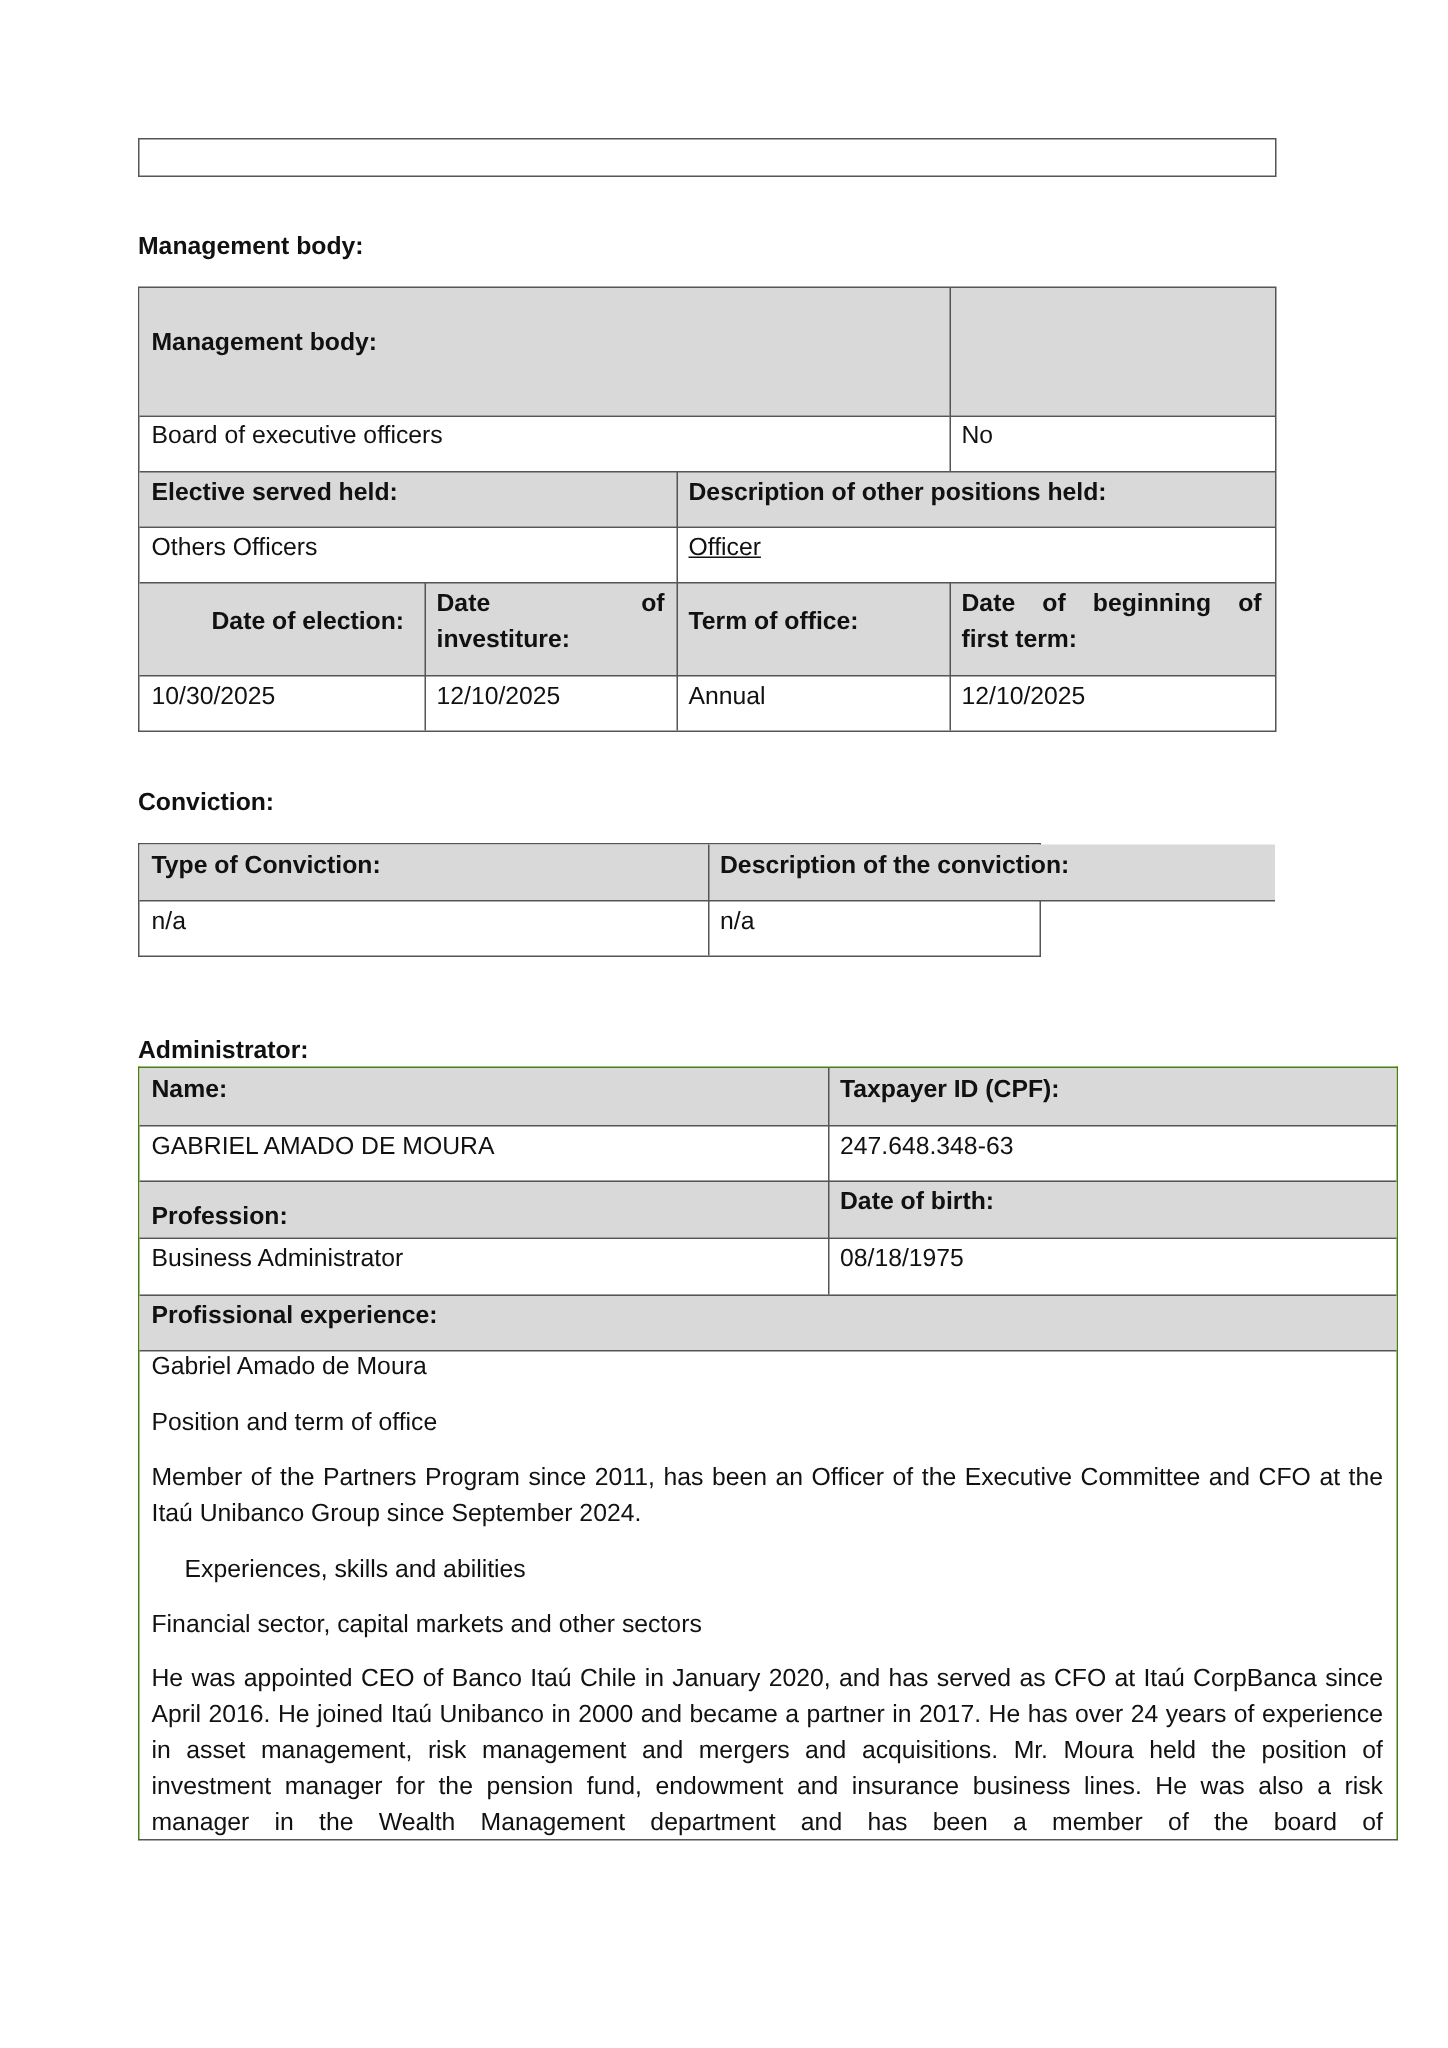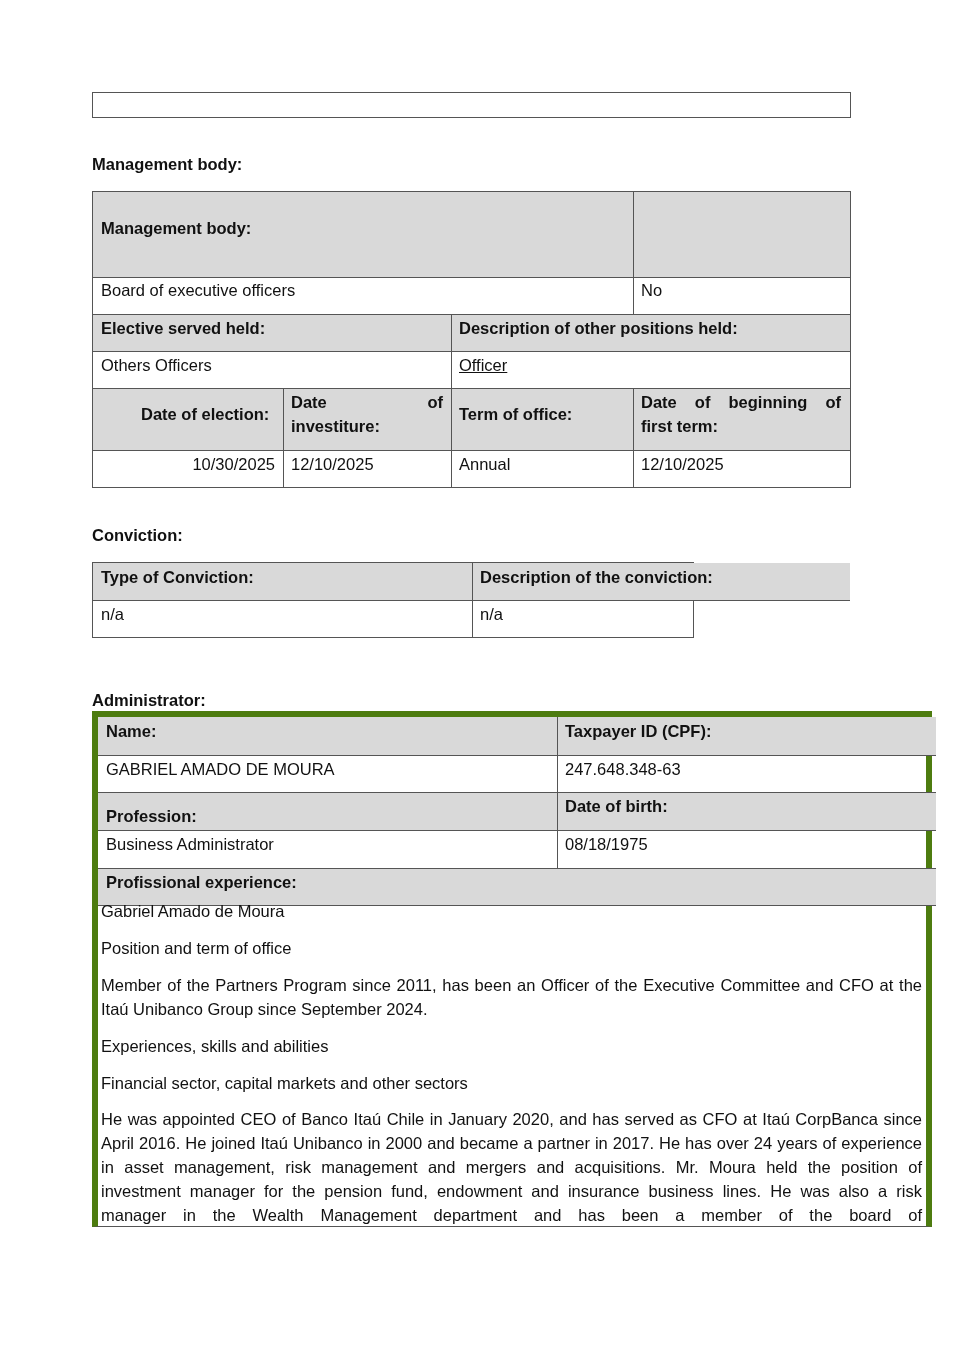--- a/index.html
+++ b/index.html
@@ -44,21 +44,21 @@
   <div class="cell" style="left:190px; top:196px; width:168px; font-weight:bold;">
     <div class="justify">Date of</div>
     <div>investiture:</div>
   </div>
   <div class="cell" style="left:358px; top:208px; width:182px; font-weight:bold;">Term of office:</div>
   <div class="cell" style="left:540px; top:196px; width:217px; font-weight:bold; padding-right:9px;">
     <div class="justify">Date of beginning of</div>
     <div>first term:</div>
   </div>
 
-  <div class="cell" style="left:0; top:258px; width:190px;text-align:right;">10/30/2025</div>
+  <div class="cell" style="left:0; top:258px; width:190px;">10/30/2025</div>
   <div class="cell" style="left:190px; top:258px; width:168px;">12/10/2025</div>
   <div class="cell" style="left:358px; top:258px; width:182px;">Annual</div>
   <div class="cell" style="left:540px; top:258px; width:217px;">12/10/2025</div>
 
   <div class="hl" style="left:0; top:85px; width:757px;"></div>
   <div class="hl" style="left:0; top:122px; width:757px;"></div>
   <div class="hl" style="left:0; top:159px; width:757px;"></div>
   <div class="hl" style="left:0; top:196px; width:757px;"></div>
   <div class="hl" style="left:0; top:258px; width:757px;"></div>
   <div class="vl" style="left:540px; top:0; height:122px;"></div>
@@ -74,21 +74,21 @@
   <div class="cell" style="left:0; top:0; width:379px; font-weight:bold;">Type of Conviction:</div>
   <div class="cell" style="left:379px; top:0; width:378px; font-weight:bold;">Description of the conviction:</div>
   <div class="cell" style="left:0; top:37px; width:379px;">n/a</div>
   <div class="cell" style="left:379px; top:37px; width:378px;">n/a</div>
   <div class="hl" style="left:0; top:37px; width:757px;"></div>
   <div class="vl" style="left:379px; top:0; height:74px;"></div>
 </div>
 
 <div class="section-title" style="left:92px; top:676px;margin-top:15px;">Administrator:</div>
 
-<div class="abs" style="left:92px; top:711px; width:840px; height:516px; border:6px solid #4d7c0f; border-bottom:1px solid #555;">
+<div class="abs" style="left:92px; top:711px; width:840px; height:516px; border:1px solid #4d7c0f; border-bottom:1px solid #555;">
   <div class="abs hdr" style="left:0; top:0; width:838px; height:38px;"></div>
   <div class="abs hdr" style="left:0; top:75px; width:838px; height:38px;"></div>
   <div class="abs hdr" style="left:0; top:151px; width:838px; height:37px;"></div>
 
   <div class="cell" style="left:0; top:0; width:459px; font-weight:bold;">Name:</div>
   <div class="cell" style="left:459px; top:0; width:379px; font-weight:bold;">Taxpayer ID (CPF):</div>
 
   <div class="cell" style="left:0; top:38px; width:459px;">GABRIEL AMADO DE MOURA</div>
   <div class="cell" style="left:459px; top:38px; width:379px;">247.648.348-63</div>
 
@@ -104,15 +104,15 @@
   <div class="hl" style="left:0; top:75px; width:838px;"></div>
   <div class="hl" style="left:0; top:113px; width:838px;"></div>
   <div class="hl" style="left:0; top:151px; width:838px;"></div>
   <div class="hl" style="left:0; top:188px; width:838px;"></div>
   <div class="vl" style="left:459px; top:0; height:151px;"></div>
 </div>
 
 <div class="para" style="top:899px;">Gabriel Amado de Moura</div>
 <div class="para" style="top:936px;">Position and term of office</div>
 <div class="para jp" style="top:973px;">Member of the Partners Program since 2011, has been an Officer of the Executive Committee and CFO at the Itaú Unibanco Group since September 2024.</div>
-<div class="para" style="top:1034px;">Experiences, skills and abilities</div>
+<div class="para" style="top:1034px;margin-left:22px;">Experiences, skills and abilities</div>
 <div class="para" style="top:1071px;">Financial sector, capital markets and other sectors</div>
 <div class="para jp" style="top:1107px; text-align-last: justify;">He was appointed CEO of Banco Itaú Chile in January 2020, and has served as CFO at Itaú CorpBanca since April 2016. He joined Itaú Unibanco in 2000 and became a partner in 2017. He has over 24 years of experience in asset management, risk management and mergers and acquisitions. Mr. Moura held the position of investment manager for the pension fund, endowment and insurance business lines. He was also a risk manager in the Wealth Management department and has been a member of the board of</div>
 
 </body></html>

